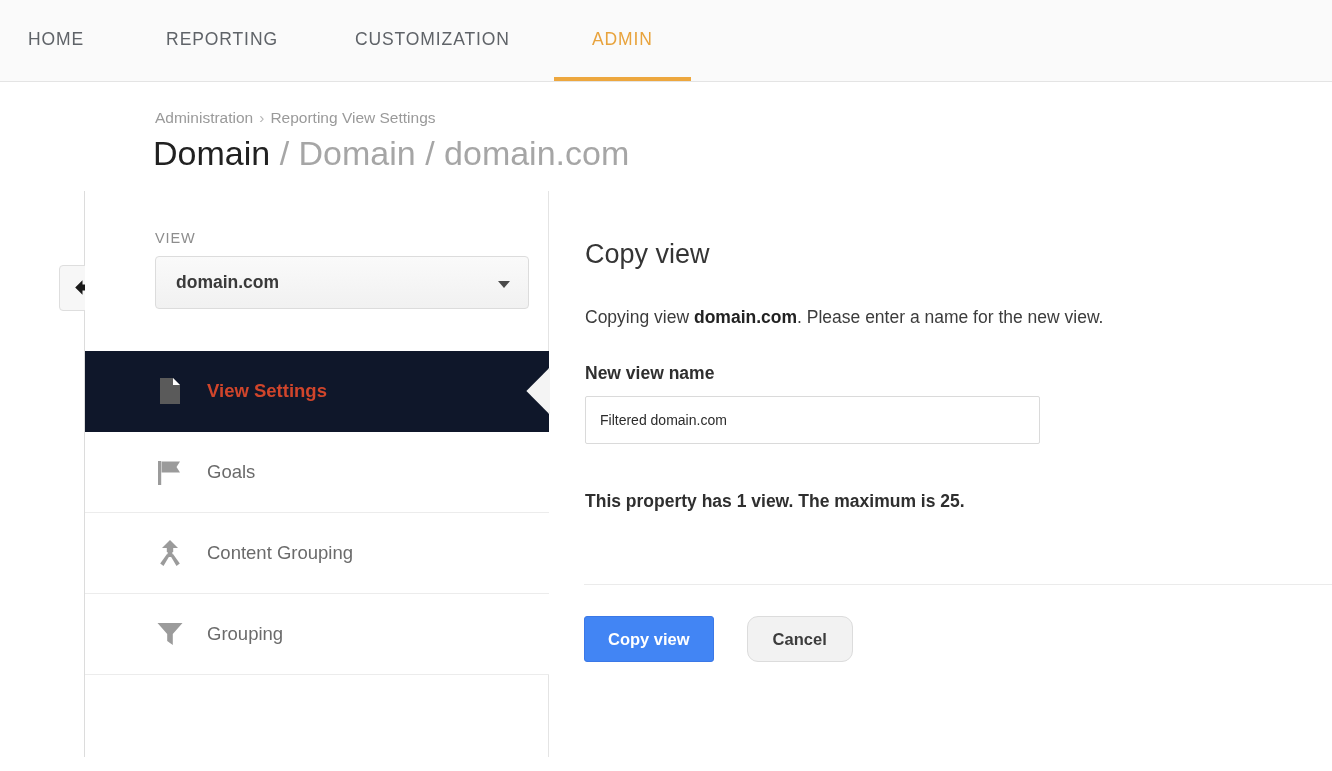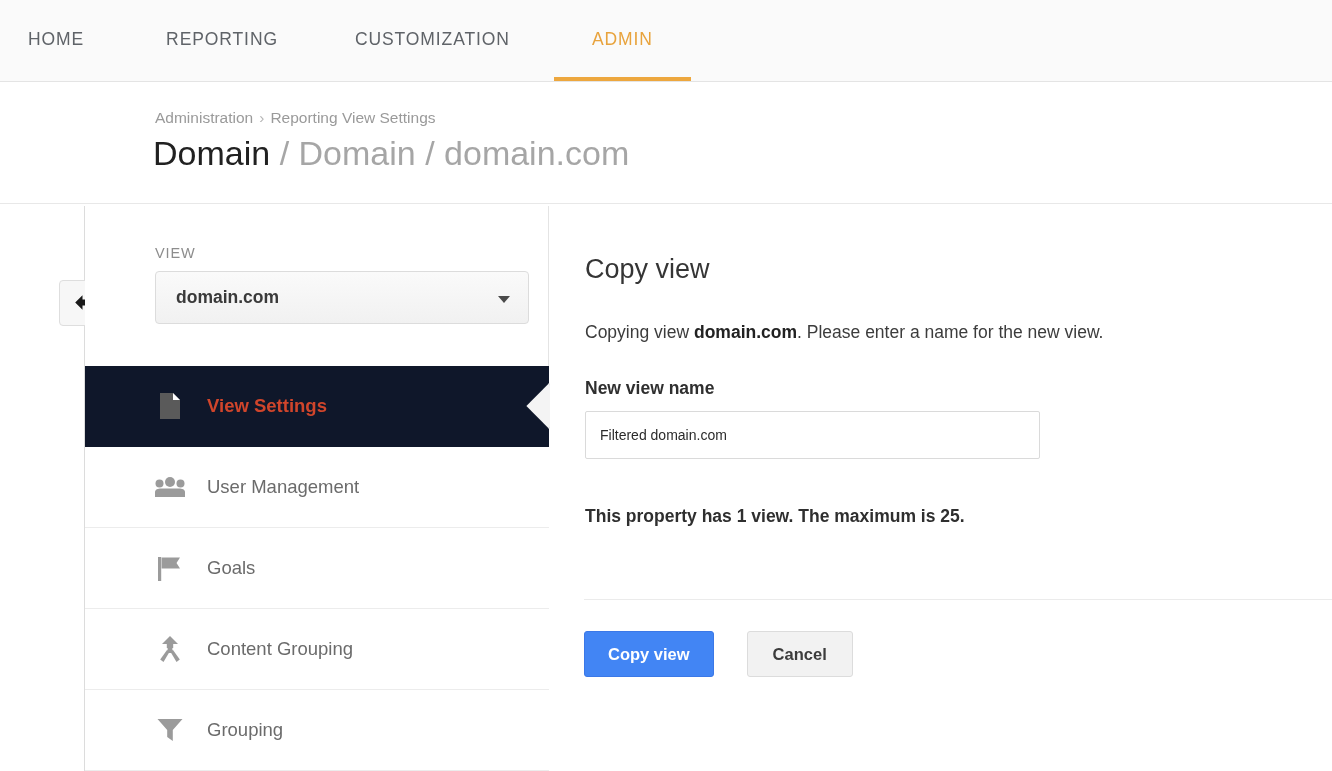--- a/index.html
+++ b/index.html
@@ -69,21 +69,21 @@
     left: 153px; top: 52px;
     font-size: 34px;
     white-space: nowrap;
   }
   #pagetitle .strong { color: #212121; font-weight: 400; }
   #pagetitle .muted { color: #a6a6a6; font-weight: 400; }
 
   
   #body-area {
     position: absolute;
-    top: 206px; left: 0;
+    top: 191px; left: 0;
     width: 1332px; height: 506px;
     background: #ffffff;
   }
 
   
   #rail-line {
     position: absolute;
     left: 84px; top: 0;
     width: 1px; height: 566px;
     background: #dcdcdc;
@@ -259,21 +259,21 @@
     font-weight: bold;
     font-family: "Liberation Sans", "DejaVu Sans", sans-serif;
     cursor: pointer;
     margin-right: 33px;
   }
   #cancel-button {
     height: 46px;
     padding: 0 25px;
     background: #f2f2f2;
     border: 1px solid #dcdcdc;
-    border-radius: 3px;
+    border-radius: 11px;
     color: #3c3c3c;
     font-size: 16.5px;
     font-weight: bold;
     font-family: "Liberation Sans", "DejaVu Sans", sans-serif;
     cursor: pointer;
   }
 </style>
 </head>
 <body>
 
@@ -329,31 +329,20 @@
         <span class="nav-icon">
           <svg width="24" height="28" viewBox="0 0 24 28">
             <path d="M2 1 H15 L22 8 V27 H2 Z" fill="#5a5a5a"></path>
             <path d="M15 1 L22 8 H15 Z" fill="#ffffff"></path>
           </svg>
         </span>
         <span class="nav-label">View Settings</span>
         <span class="nav-pointer"></span>
       </div>
 
-      <div class="nav-item">
-        <span class="nav-icon">
-          <svg width="30" height="22" viewBox="0 0 30 22">
-            <circle cx="15" cy="6" r="5" fill="#9b9b9b"></circle>
-            <circle cx="4.5" cy="7.5" r="4" fill="#9b9b9b"></circle>
-            <circle cx="25.5" cy="7.5" r="4" fill="#9b9b9b"></circle>
-            <path d="M0 21 V16 C0 13.5 3 12.5 6 12.5 H24 C27 12.5 30 13.5 30 16 V21 Z" fill="#9b9b9b"></path>
-          </svg>
-        </span>
-        <span class="nav-label">User Management</span>
-      </div>
 
       <div class="nav-item">
         <span class="nav-icon">
           <svg width="28" height="28" viewBox="0 0 28 28">
             <rect x="2" y="3" width="3.2" height="24" fill="#9b9b9b"></rect>
             <path d="M5.6 3.5 H24 L20.5 9 L24 14.5 H5.6 Z" fill="#9b9b9b"></path>
           </svg>
         </span>
         <span class="nav-label">Goals</span>
       </div>

